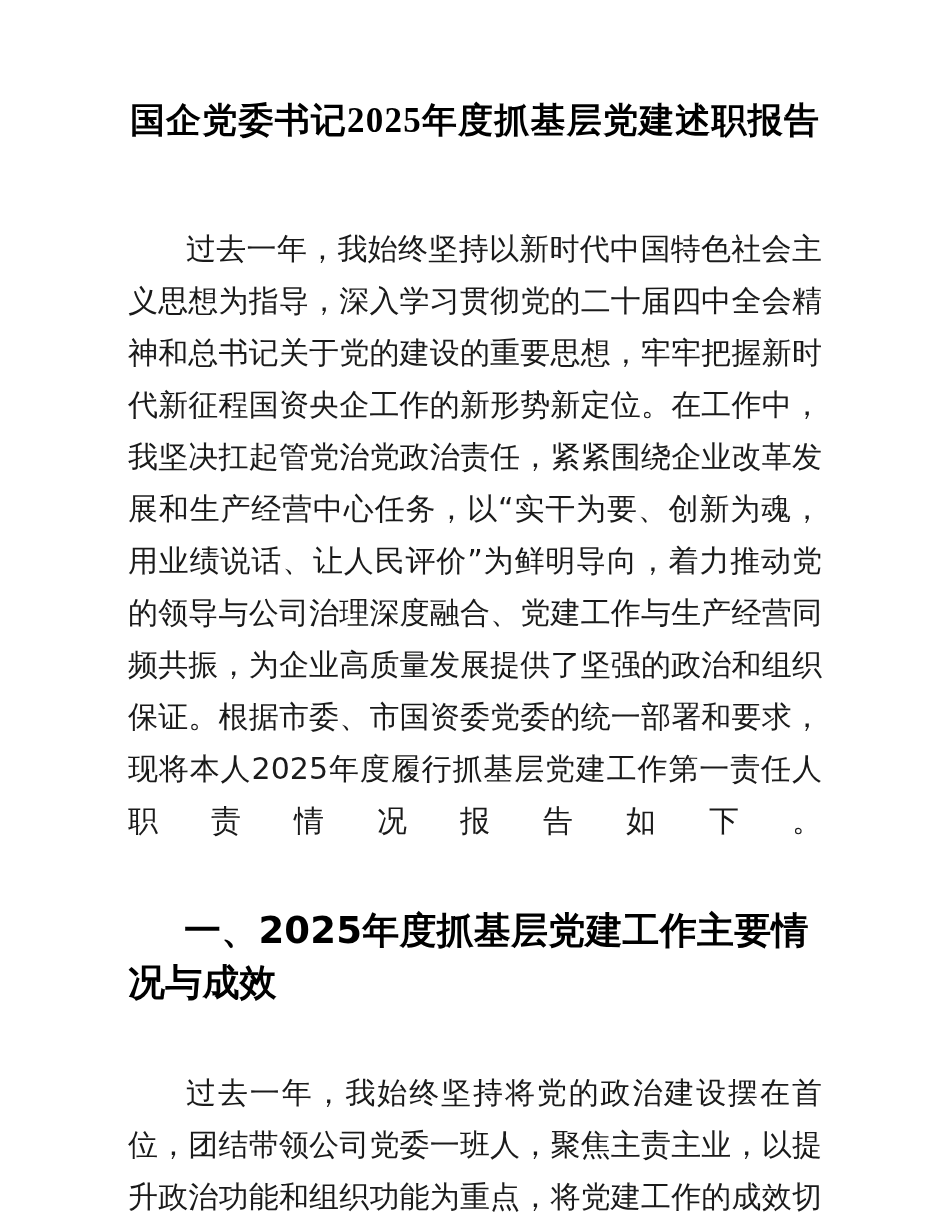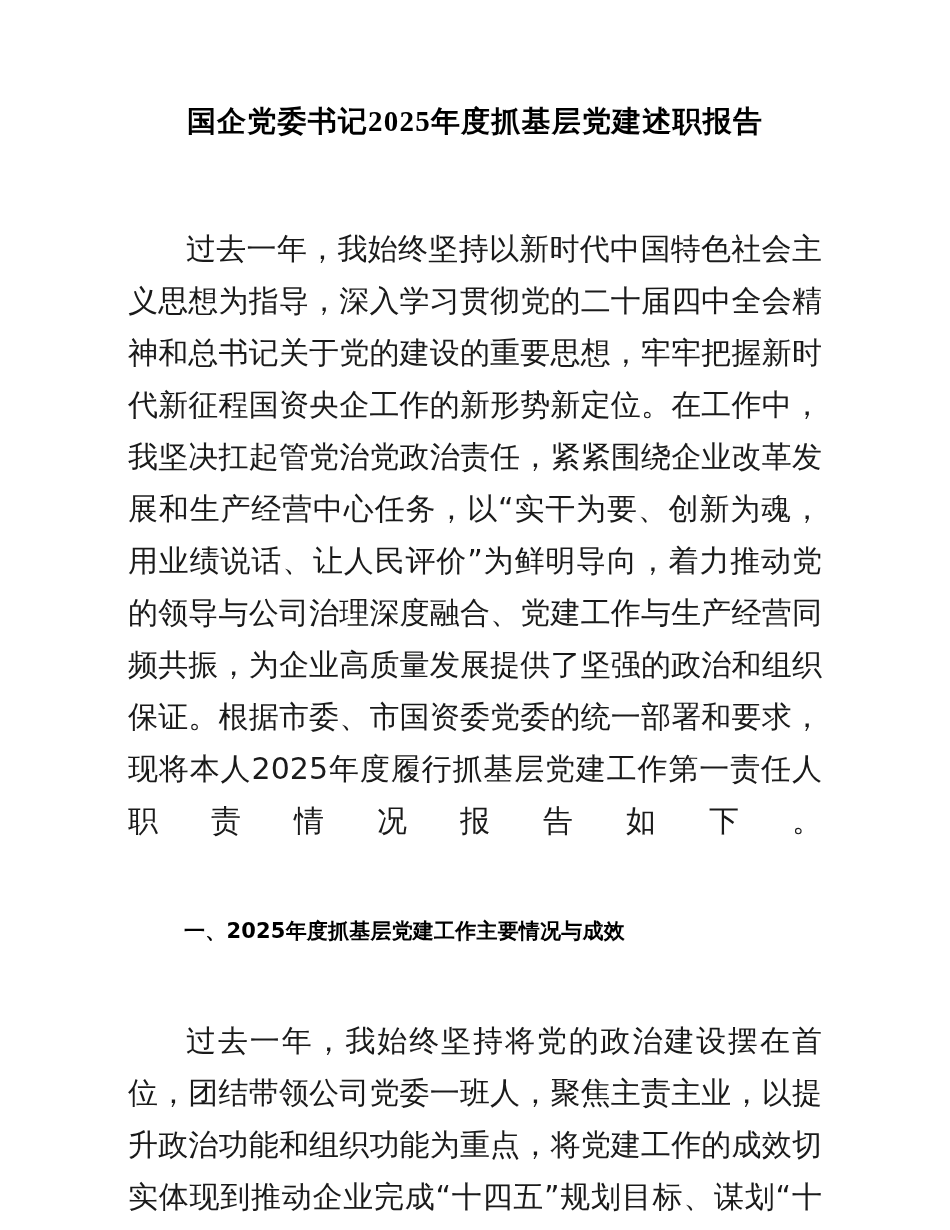--- a/index.html
+++ b/index.html
@@ -27,21 +27,21 @@
     left: 128px;
     top: 0;
     width: 694px;
   }
 
   .doc-title {
     margin: 0;
     padding: 0;
     font-family: "Liberation Serif", "DejaVu Serif", serif;
     font-weight: bold;
-    font-size: 29px;
+    font-size: 35px;
     line-height: 46px;
     letter-spacing: 1.2px;
     text-align: center;
     color: #000000;
     padding-top: 98px;
     white-space: nowrap;
   }
 
   .para {
     margin: 0;
@@ -57,21 +57,21 @@
   }
 
   .para-first {
     margin-top: 79px;
   }
 
   .section-heading {
     margin: 0;
     font-family: "DejaVu Sans", "Liberation Sans", sans-serif;
     font-weight: bold;
-    font-size: 21px;
+    font-size: 37px;
     line-height: 52px;
     color: #000000;
     text-indent: 56px;
     letter-spacing: 0.2px;
     margin-top: 6px;
   }
 
   .para-after-heading {
     margin-top: 6px;
   }

